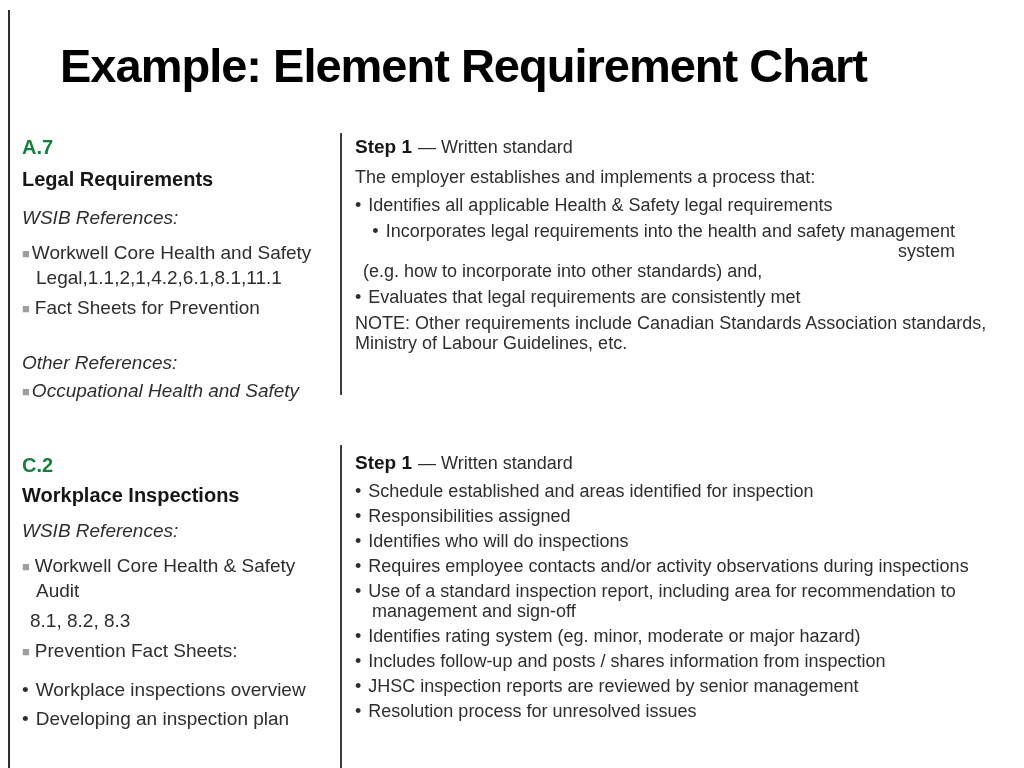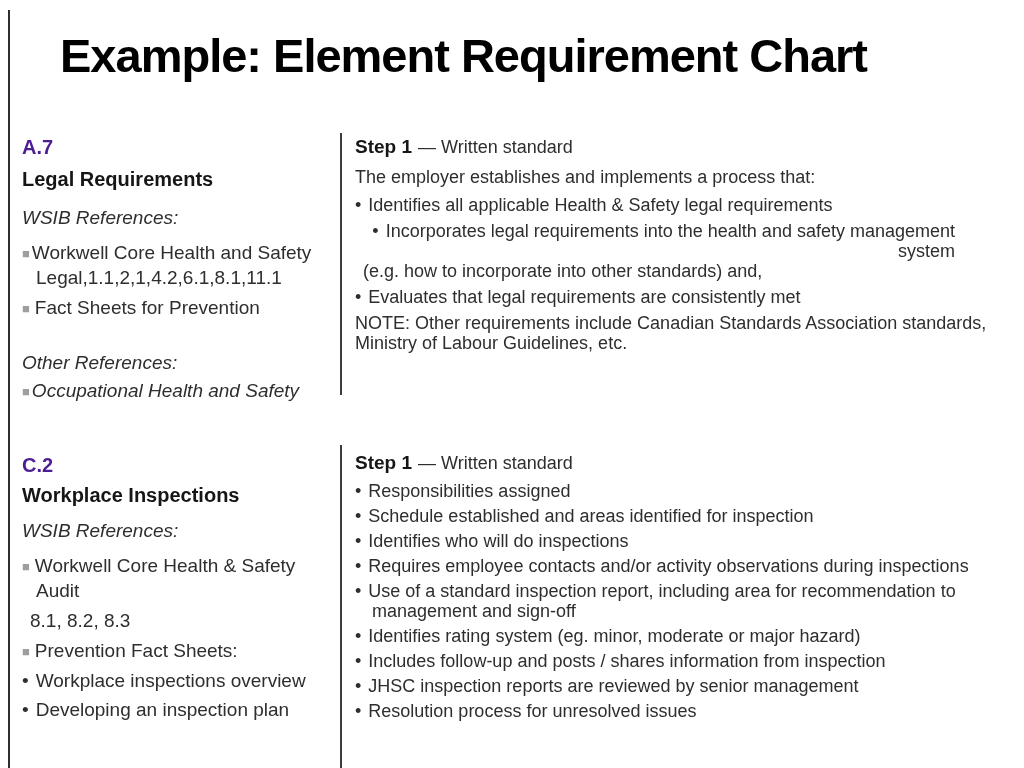--- a/index.html
+++ b/index.html
@@ -12,21 +12,21 @@
   }
   .slide { position: relative; width: 1024px; height: 768px; }
 
   .edge-line {
     position: absolute; left: 8px; top: 10px;
     width: 2px; height: 758px;
     background: var(--edge-line, #2f2f2f);
   }
 
   .title {
-    position: absolute; left: 60px; top: 28px; margin: 0;
+    position: absolute; left: 60px; top: 38px; margin: 0;
     font-size: 47px; font-weight: bold; letter-spacing: -1px;
     color: var(--title-text, #000000);
     white-space: nowrap;
   }
 
   .row { position: absolute; left: 0; width: 1024px; display: flex; }
   .row1 { top: 133px; height: 262px; }
   .row2 { top: 445px; height: 323px; }
 
   .leftcol {
@@ -37,39 +37,39 @@
   .row2 .leftcol { padding-top: 8px; }
 
   .rightcol {
     flex: 1; box-sizing: border-box;
     border-left: 2px solid var(--divider, #3c3c3c);
     padding: 4px 6px 0 13px;
     font-size: 18px; line-height: 20px;
   }
   .row2 .rightcol { padding-top: 8px; }
 
-  .code { font-size: 20px; font-weight: bold; color: #4c1d95; margin-bottom: 8px; }
+  .code { font-size: 20px; font-weight: bold; color: #15803d; margin-bottom: 8px; }
   .row2 .code { margin-bottom: 6px; }
   .heading { font-size: 20px; font-weight: bold; color: #161616; margin-bottom: 15px; }
   .row2 .heading { margin-bottom: 12px; }
 
   .itlabel { font-style: italic; margin-bottom: 11px; }
   .gap-top { margin-top: 30px; margin-bottom: 4px; }
 
   .sq-item { margin-bottom: 6px; }
   .sq-item .l2 { padding-left: 14px; }
   .sq {
     color: var(--square-bullet, #9e9e9e);
     font-size: 13px; margin-right: 5px; vertical-align: 1px;
   }
   .sq.tight { margin-right: 2px; }
   .italic-item { font-style: italic; }
 
   .plainref { padding-left: 8px; margin-bottom: 6px; }
-  .sq-line { margin-bottom: 5px; }
+  .sq-line { margin-bottom: 14px; }
 
   .dot-item { padding-left: 18px; text-indent: -18px; margin-bottom: 5px; }
   .dot { margin-right: 7px; }
 
   .step { margin-bottom: 10px; }
   .row2 .step { margin-bottom: 8px; }
   .steplabel { font-weight: bold; color: #161616; margin-right: 6px; font-size: 19px; }
 
   .para { margin-bottom: 8px; }
   .b { padding-left: 17px; text-indent: -17px; margin-bottom: 6px; }
@@ -143,22 +143,22 @@
 
       <div class="dot-item"><span class="dot">•</span><span>Workplace inspections overview</span></div>
       <div class="dot-item"><span class="dot">•</span><span>Developing an inspection plan</span></div>
     </div>
 
     <div class="rightcol">
       <div class="step">
         <span class="steplabel">Step 1</span><span>— Written standard</span>
       </div>
 
+      <div class="b"><span class="dot">•</span><span>Schedule established and areas identified for inspection</span></div>
       <div class="b"><span class="dot">•</span><span>Responsibilities assigned</span></div>
-      <div class="b"><span class="dot">•</span><span>Schedule established and areas identified for inspection</span></div>
       <div class="b"><span class="dot">•</span><span>Identifies who will do inspections</span></div>
       <div class="b"><span class="dot">•</span><span>Requires employee contacts and/or activity observations during inspections</span></div>
       <div class="b"><span class="dot">•</span><span>Use of a standard inspection report, including area for recommendation to management and sign-off</span></div>
       <div class="b"><span class="dot">•</span><span>Identifies rating system (eg. minor, moderate or major hazard)</span></div>
       <div class="b"><span class="dot">•</span><span>Includes follow-up and posts / shares information from inspection</span></div>
       <div class="b"><span class="dot">•</span><span>JHSC inspection reports are reviewed by senior management</span></div>
       <div class="b"><span class="dot">•</span><span>Resolution process for unresolved issues</span></div>
     </div>
   </div>
 

